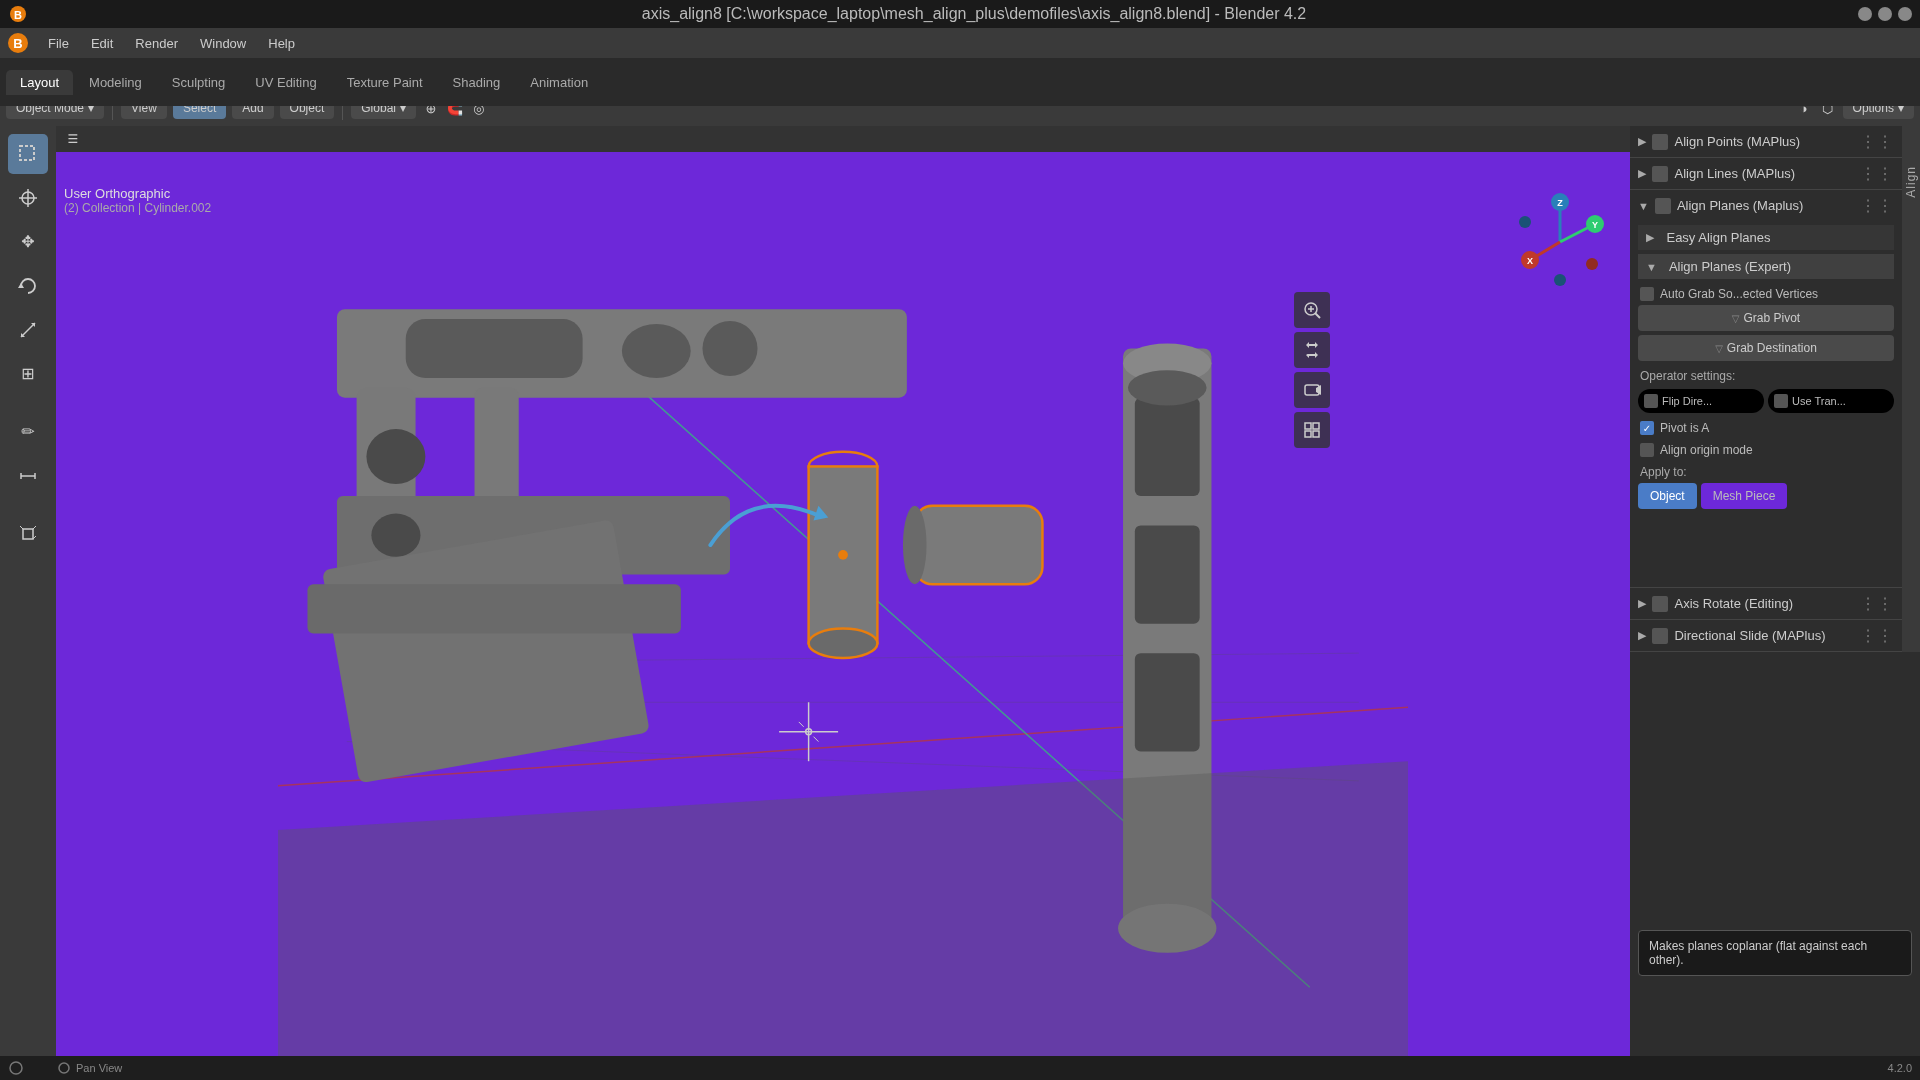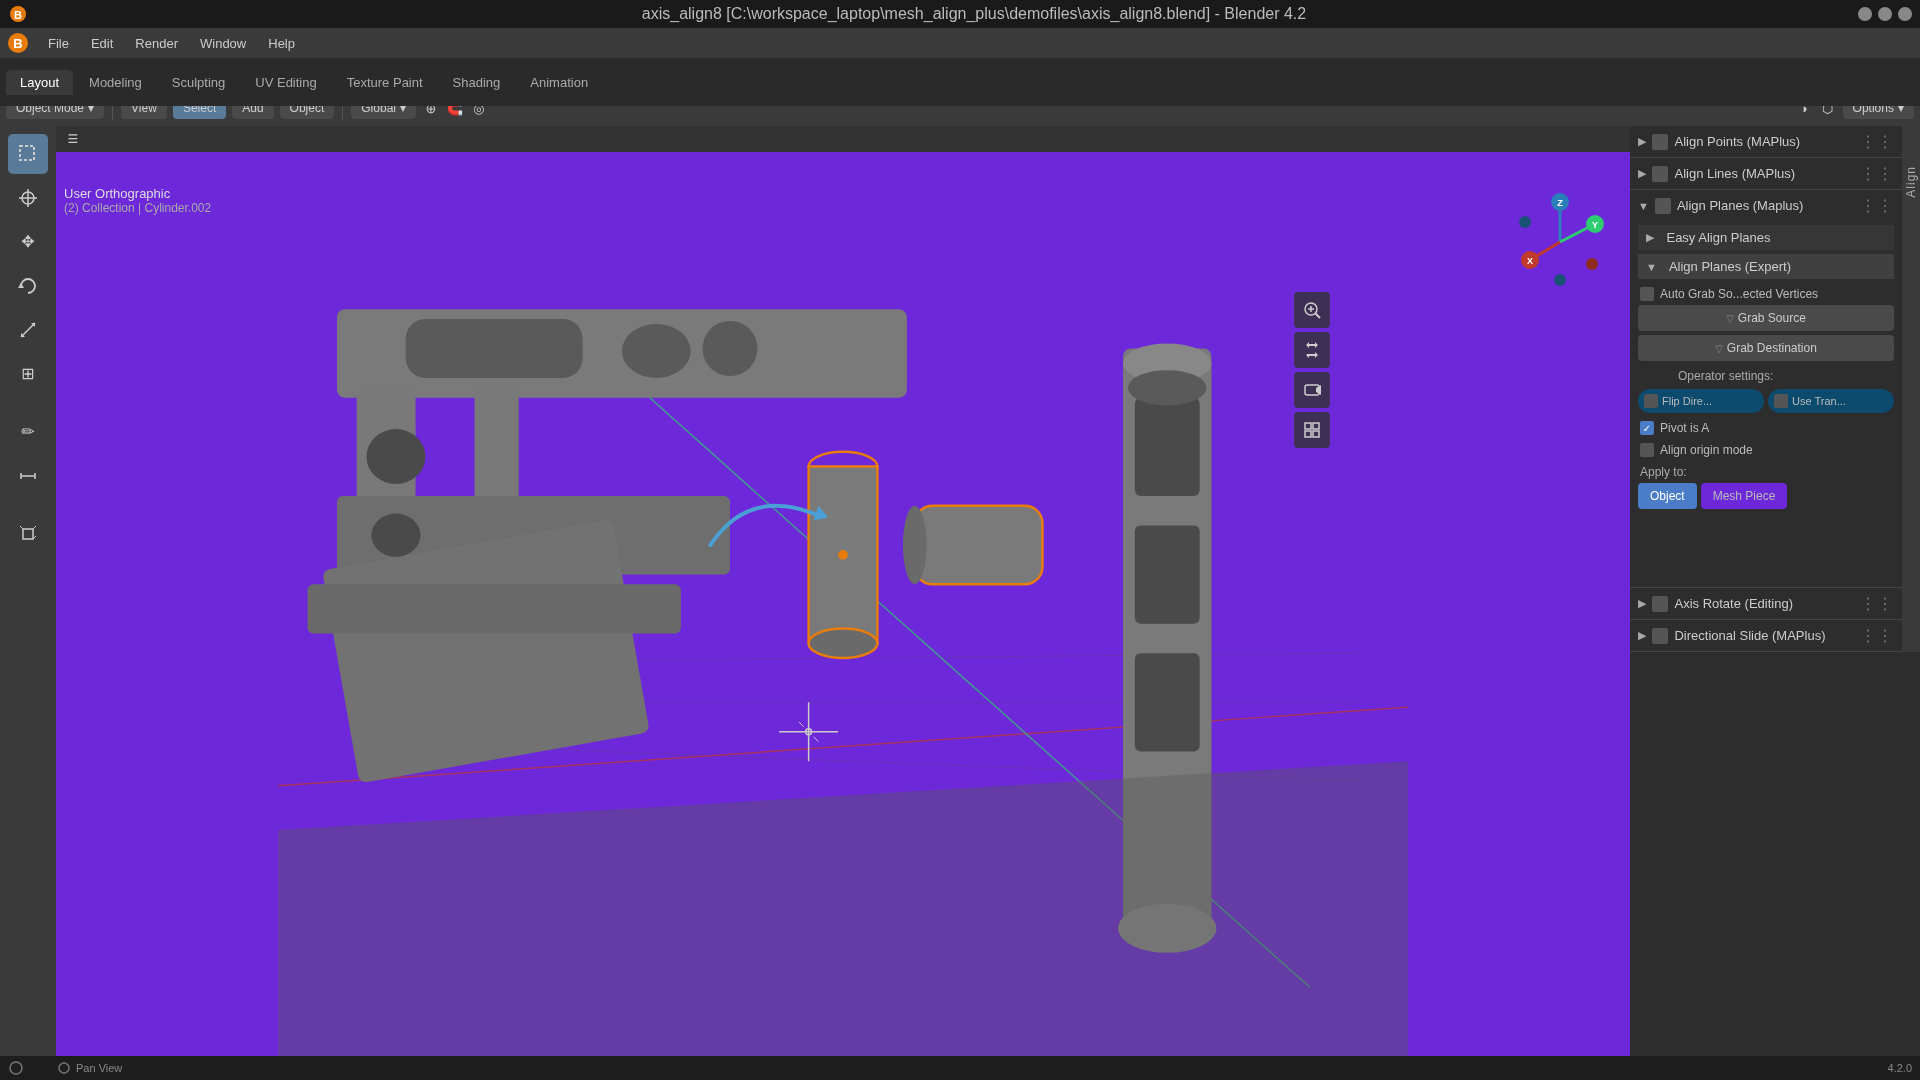--- a/index.html
+++ b/index.html
@@ -348,21 +348,21 @@
       margin-bottom: 2px;
     }
 
     .half-row {
       display: flex;
       gap: 4px;
     }
     .half-btn {
       flex: 1;
       padding: 5px 6px;
-      background: #0c4a6e;
+      background: #000000;
       border-radius: 12px;
       cursor: pointer;
       color: #bbb;
       font-size: 11px;
       text-align: center;
     }
 
     .apply-label {
       font-size: 12px;
       color: #aaa;
@@ -775,32 +775,32 @@
           </div>
 
           <div class="checkbox-row">
             <div class="cb"></div>
             <span>Auto Grab So...ected Vertices</span>
           </div>
 
           <div class="btn-row">
             <div class="panel-btn">
               <span class="down-arrow">▽</span>
-              <span>Grab Source</span>
+              <span>Grab Pivot</span>
             </div>
           </div>
 
           <div class="btn-row">
             <div class="panel-btn">
               <span class="down-arrow">▽</span>
               <span>Grab Destination</span>
             </div>
           </div>
 
-          <div class="operator-label" style="display:flex; align-items:center; gap:6px;margin-left:38px;">Operator settings:</div>
+          <div class="operator-label" style="display:flex; align-items:center; gap:6px;">Operator settings:</div>
 
           <div class="half-row" style="margin-bottom:4px;">
             <div class="half-btn" style="display:flex; align-items:center; gap:4px;">
               <div class="cb"></div>
               <span>Flip Dire...</span>
             </div>
             <div class="half-btn" style="display:flex; align-items:center; gap:4px;">
               <div class="cb"></div>
               <span>Use Tran...</span>
             </div>
@@ -819,20 +819,23 @@
           <div class="apply-label">Apply to:</div>
           <div class="apply-row">
             <div class="apply-btn active">
               <span>Object</span>
             </div>
             <div class="apply-btn inactive">
               <span>Mesh Piece</span>
             </div>
           </div>
 
+          <div class="tooltip-box">
+            <span>Makes planes coplanar (flat against each other).</span>
+          </div>
 
           <div style="height:70px;"></div>
         </div>
       </div>
 
       <div class="panel-section">
         <div class="panel-header">
           <span class="expand-arrow">▶</span>
           <span class="icon-square"></span>
           <span>Axis Rotate (Editing)</span>

